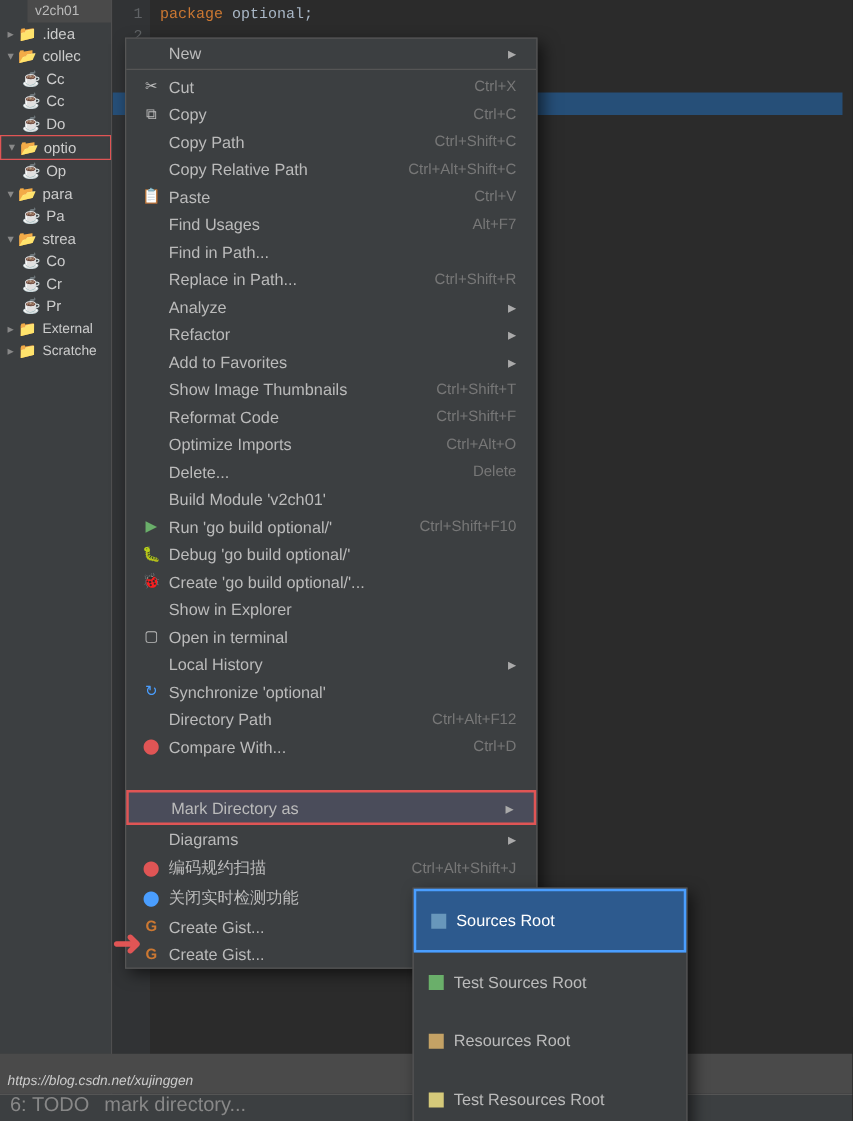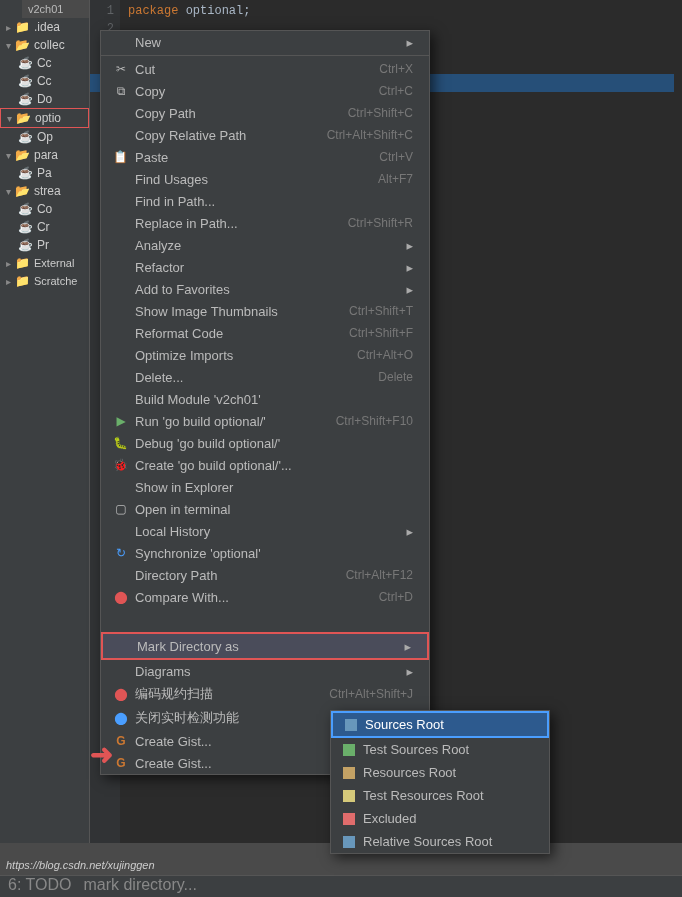--- a/index.html
+++ b/index.html
@@ -146,21 +146,21 @@
       top: 710px;
       width: 220px;
       background: #3c3f41;
       border: 1px solid #555;
       box-shadow: 4px 4px 12px rgba(0,0,0,0.6);
       z-index: 101;
       font-size: 13px;
       color: #bbbbbb;
     }
     .submenu-item {
-      padding: 4px 12px;
+      padding: 16px 12px;
       display: flex;
       align-items: center;
       gap: 8px;
       cursor: pointer;
     }
     .submenu-item.active { background: #2d5a8e; color: #fff; border: 2px solid #4a9eff; }
 
     
     .sq-blue { width: 12px; height: 12px; background: #6897bb; flex-shrink: 0; }
     .sq-green { width: 12px; height: 12px; background: #6aaf6a; flex-shrink: 0; }

